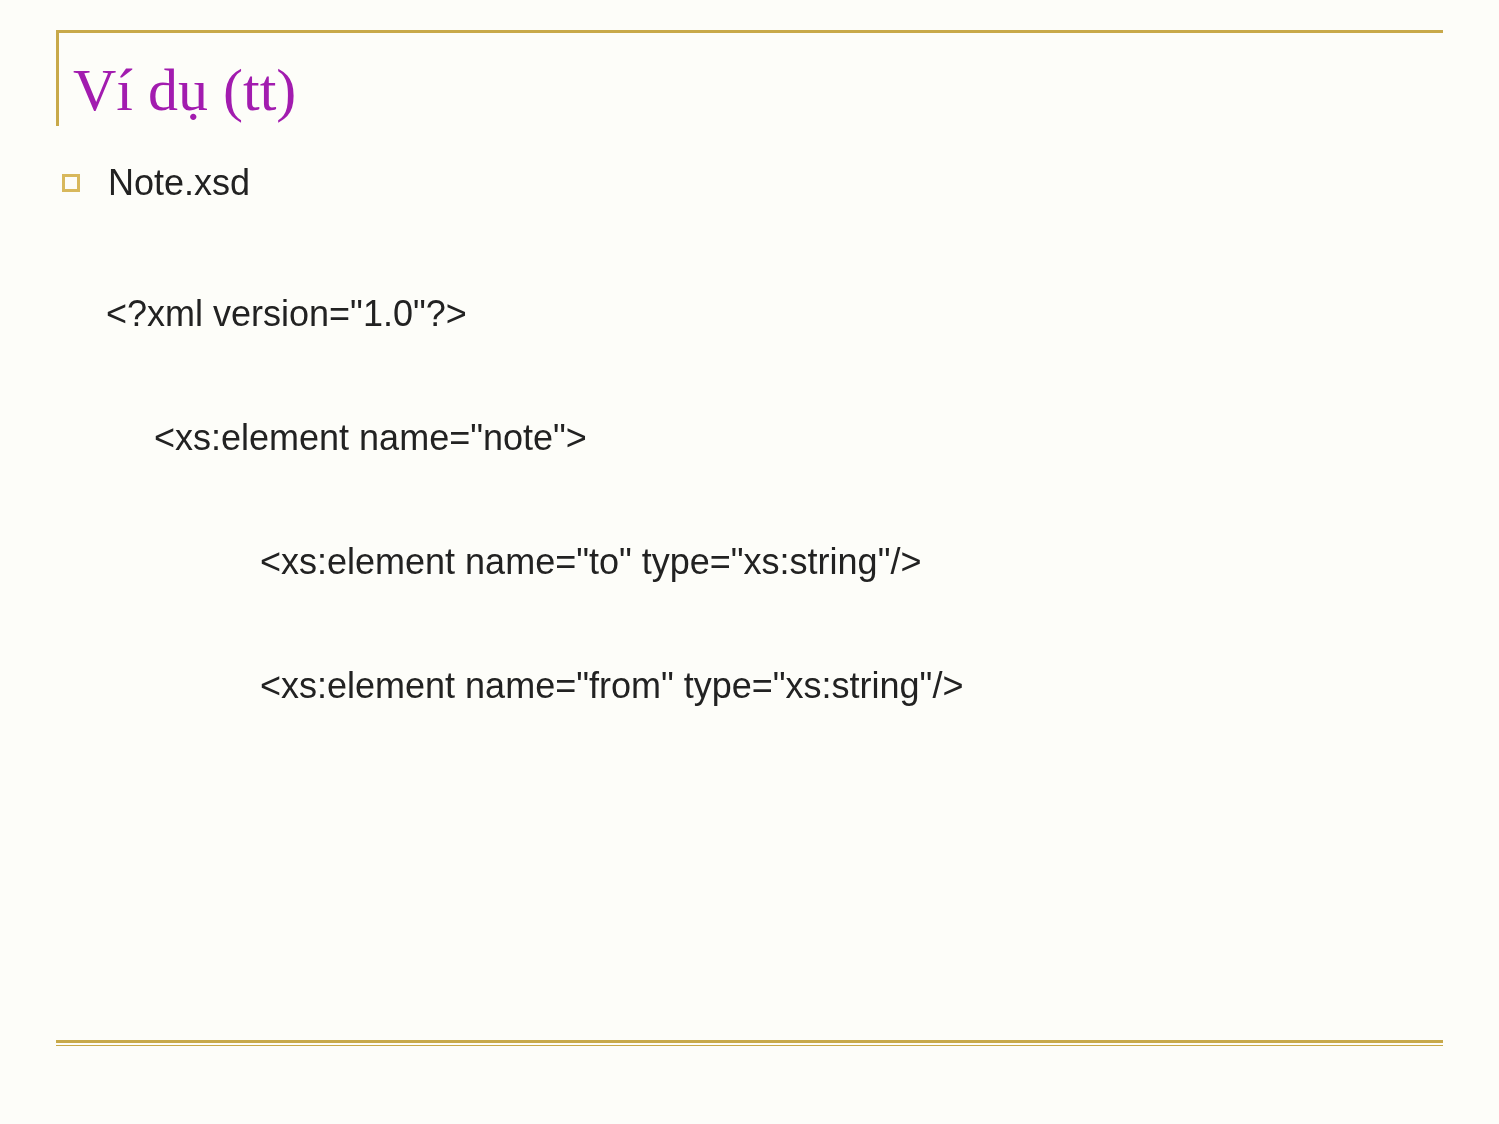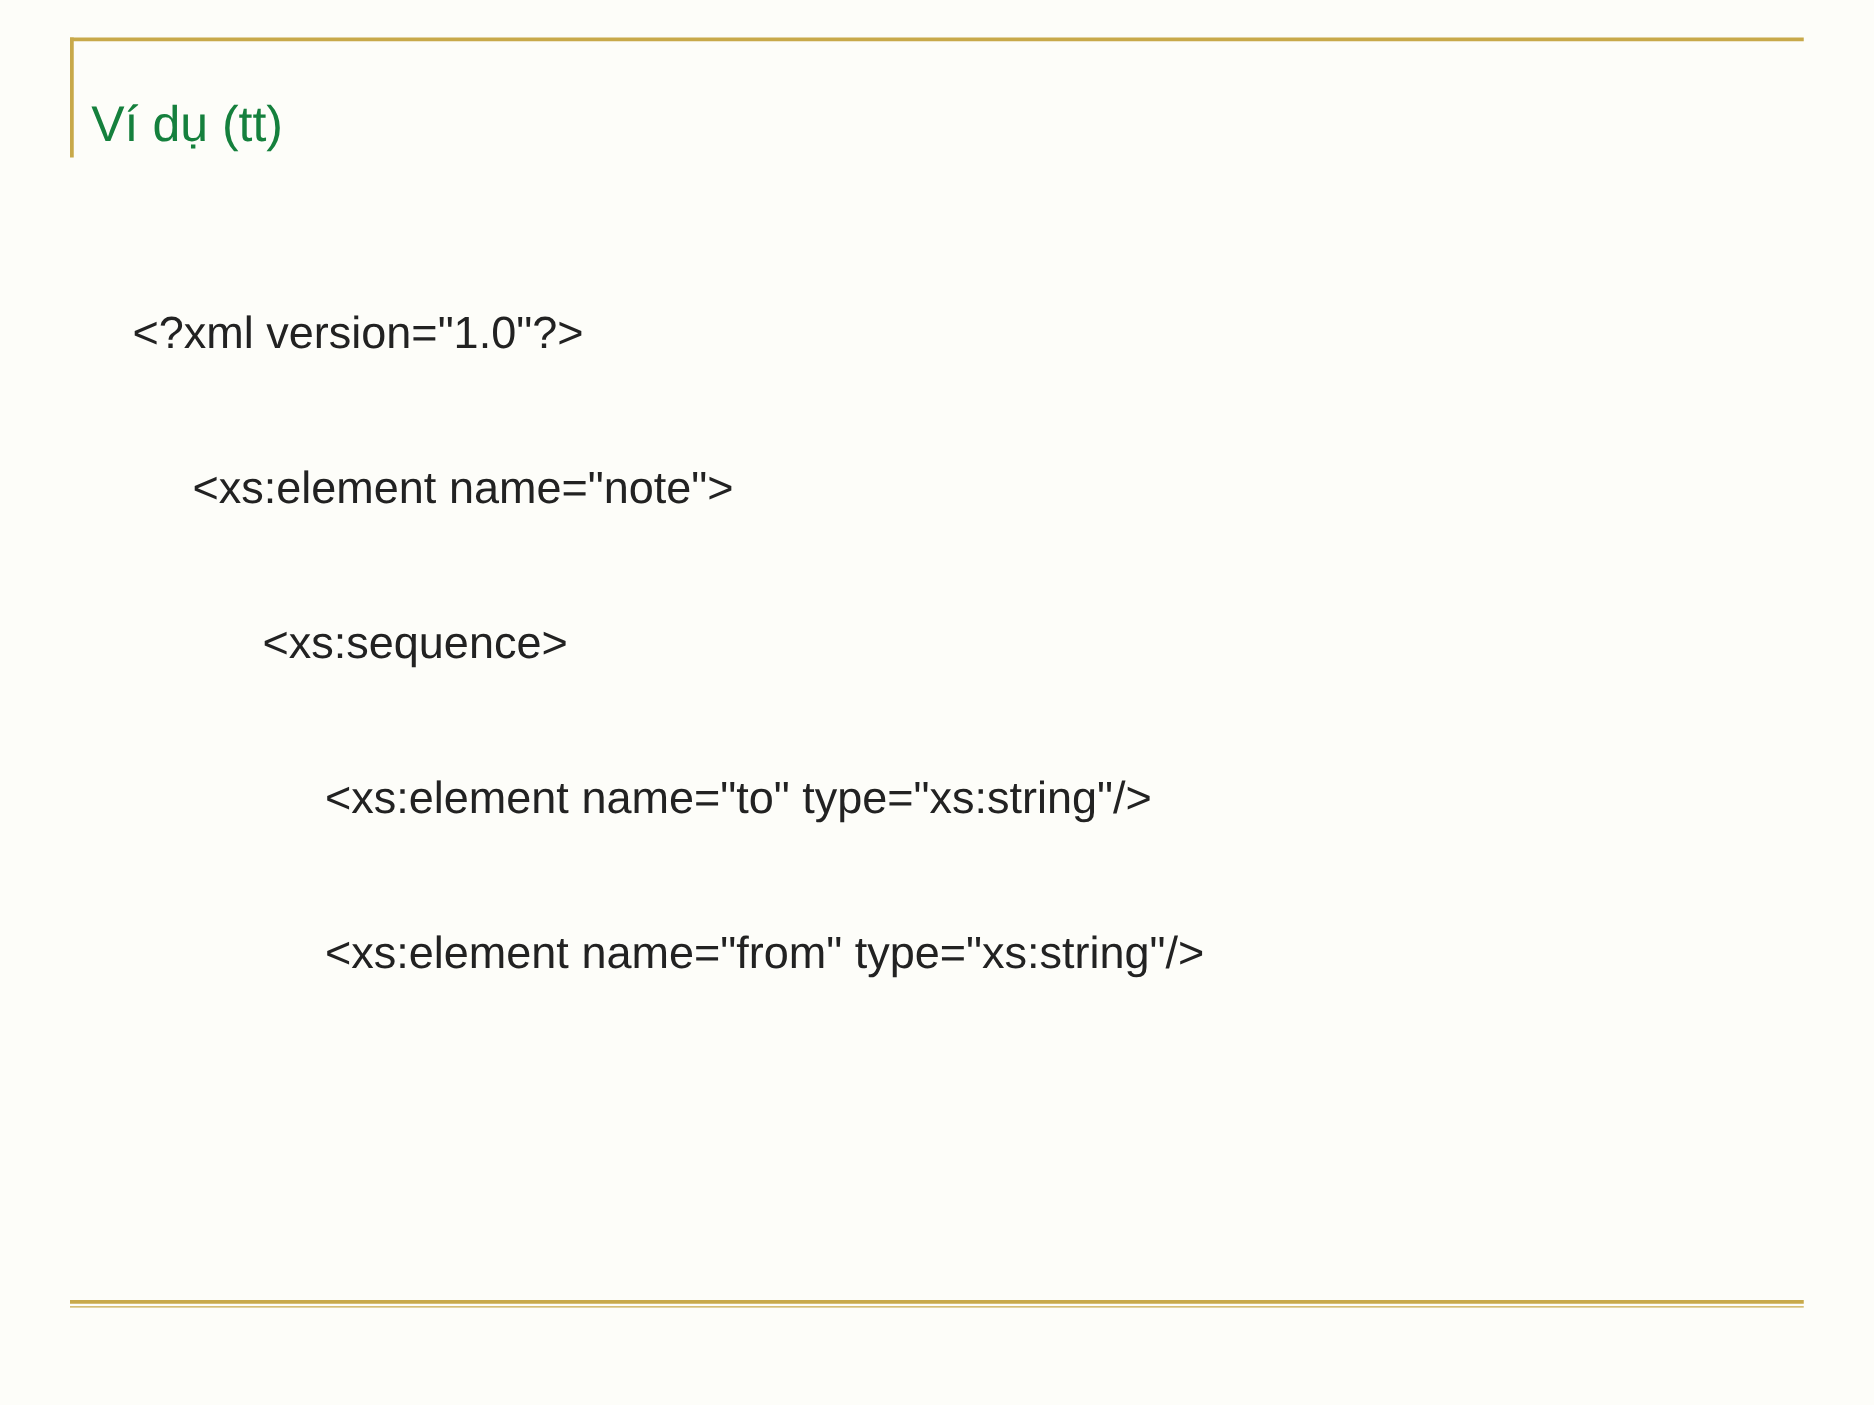--- a/index.html
+++ b/index.html
@@ -24,23 +24,23 @@
     .title-wrap {
       border-left: 3px solid #c8a94a;
       border-top: 3px solid #c8a94a;
       padding: 0 0 0 14px;
       margin-bottom: 36px;
       height: 96px;
       display: flex;
       align-items: flex-end;
     }
     .title {
-      font-family: Liberation Sans, sans-serif;
-      font-size: 40px;
-      color: #15803d;
+      font-family: Liberation Serif, serif;
+      font-size: 60px;
+      color: #a21caf;
       font-weight: normal;
       line-height: 1;
       padding-bottom: 6px;
     }
     .content {
       padding-left: 6px;
     }
     .bullet-row {
       display: flex;
       align-items: center;
@@ -83,24 +83,27 @@
     }
   </style>
 </head>
 <body>
 
 <div class="slide">
   <div class="title-wrap">
     <h1 class="title">Ví dụ (tt)</h1>
   </div>
   <div class="content">
+    <div class="bullet-row">
+      <span class="bullet"></span>
+      <span class="bullet-label">Note.xsd</span>
+    </div>
     <div class="code">
       <div>&lt;?xml version="1.0"?&gt;</div>
       <div class="i1">&lt;xs:element name="note"&gt;</div>
-      <div class="i2">&lt;xs:sequence&gt;</div>
       <div class="i3">&lt;xs:element name="to" type="xs:string"/&gt;</div>
       <div class="i3">&lt;xs:element name="from" type="xs:string"/&gt;</div>
       
       
       
       
       
       
     </div>
   </div>

